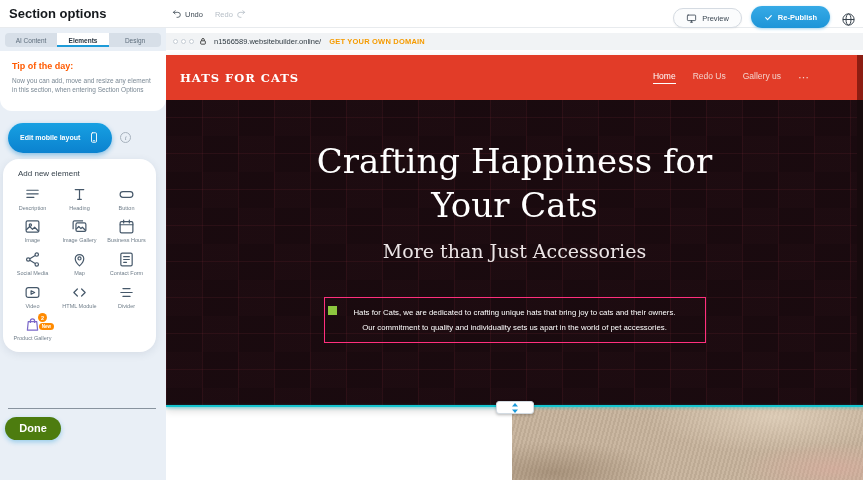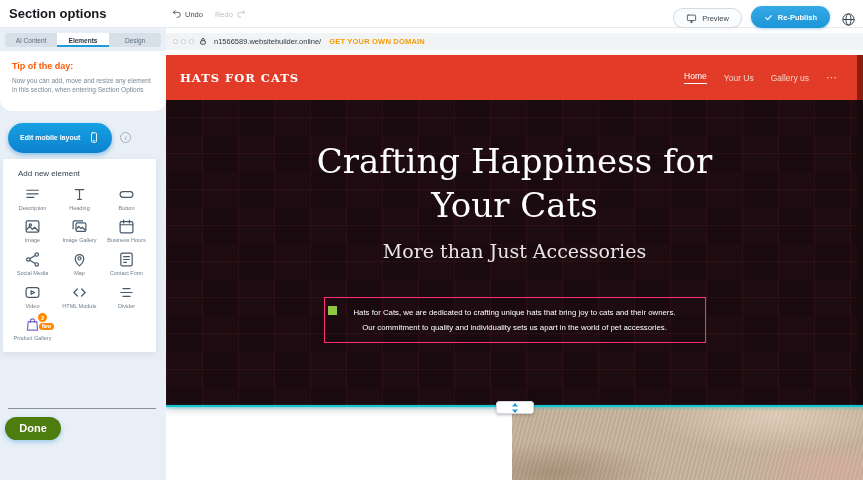--- a/index.html
+++ b/index.html
@@ -22,42 +22,42 @@
   .sidebar { position:absolute; left:0; top:28px; width:166px; height:452px; background:#e9eff6; z-index:10; }
   .tabs { display:flex; margin:5px 5px 0 5px; height:14px; border-radius:4px; overflow:hidden; }
   .tab { flex:1; display:flex; align-items:center; justify-content:center; font-size:6.5px; color:#5d6d7c; background:#d7dfe8; cursor:pointer; }
   .tab.active { background:#fff; color:#2a3540; font-weight:600; box-shadow:inset 0 -2px 0 #1d9bd8; }
   .tip { background:#fff; border-radius:0 0 12px 12px; margin-top:4px; padding:10px 12px 16px; }
   .tip-title { font-size:9px; font-weight:700; color:#ff5a00; }
   .tip-body { margin-top:5px; font-size:6.5px; line-height:1.45; color:#7a8894; }
   .edit-row { display:flex; align-items:center; gap:8px; margin:12px 8px 0 8px; }
   .btn-edit-mobile { display:flex; align-items:center; gap:8px; height:30px; padding:0 12px; border-radius:16px; background:linear-gradient(180deg,#17a0e2,#0b82cf); color:#fff; font-size:7px; font-weight:600; box-shadow:0 2px 5px rgba(11,130,207,.45); cursor:pointer; }
   .info-dot { width:11px; height:11px; border-radius:50%; border:1px solid #a7b2bd; color:#8b99a6; font-size:7px; display:flex; align-items:center; justify-content:center; font-family:"Liberation Serif", serif; font-style:italic; cursor:pointer; }
-  .card { background:#fff; margin:6px 10px 0 3px; border-radius:1px; padding:8px 6px 10px; box-shadow:0 2px 8px rgba(40,60,90,.10); }
+  .card { background:#fff; margin:6px 10px 0 3px; border-radius:16px; padding:8px 6px 10px; box-shadow:0 2px 8px rgba(40,60,90,.10); }
   .card-title { font-size:8px; color:#333f49; margin:2px 0 8px 9px; }
   .grid { display:grid; grid-template-columns:repeat(3,1fr); row-gap:7px; }
   .cell { display:flex; flex-direction:column; align-items:center; gap:2px; position:relative; cursor:pointer; }
   .cell-label { font-size:5.5px; color:#707e8a; text-align:center; line-height:1.2; max-width:44px; }
   .badge-count { position:absolute; top:-3px; right:9px; width:9px; height:9px; border-radius:50%; background:#ff8a00; color:#fff; font-size:5.5px; font-weight:700; display:flex; align-items:center; justify-content:center; }
   .badge-new { position:absolute; top:7px; right:2px; background:#ff8a00; color:#fff; font-size:4.5px; font-weight:700; padding:1px 3px; border-radius:5px; }
   .sidebar-divider { margin:56px 10px 0 8px; border-top:1px solid #5e6c79; opacity:.7; }
   .btn-done { margin:8px 16px 0 5px; width:56px; height:23px; border-radius:13px; background:#4d7c0f; color:#fff; font-size:11px; font-weight:600; display:flex; align-items:center; justify-content:center; box-shadow:0 2px 5px rgba(27,153,217,.4); cursor:pointer; }
 
   
   .main { position:absolute; left:166px; top:28px; width:697px; height:452px; background:#fff; }
   .browserbar { position:absolute; left:0; top:5px; width:697px; height:17px; background:#f1f3f5; display:flex; align-items:center; padding:0 7px; gap:5px; }
   .dots { display:flex; gap:3px; }
   .dot { width:5px; height:5px; border-radius:50%; border:1px solid #c5ccd4; background:#fff; }
   .url { font-size:7.5px; color:#2f3a42; margin-left:2px; }
   .cta { font-size:7.5px; font-weight:700; color:#f59b00; margin-left:3px; letter-spacing:.2px; cursor:pointer; }
 
   .site { position:absolute; left:0; top:27px; width:697px; height:351px; box-shadow:0 4px 8px rgba(0,0,0,.18); }
   .site-header { position:relative; height:45px; background:#e23c28; display:flex; align-items:center; padding:0 14px; z-index:1; }
   .logo { font-family:"DejaVu Serif", serif; font-weight:700; font-size:11.5px; color:#fff; letter-spacing:1px;text-align:center; }
-  .nav { margin-left:auto; display:flex; align-items:center; gap:17px; margin-right:12px; }
+  .nav { margin-left:auto; display:flex; align-items:flex-start; gap:17px; margin-right:40px; }
   .nav-item { font-size:8.5px; color:#f3d3cc; cursor:pointer; }
   .nav-item.active { color:#fff; border-bottom:1.5px solid #fff; padding-bottom:2px; }
   .nav-more { font-size:11px; color:#f3d3cc; cursor:pointer; }
 
   .hero { position:relative; height:306px;
     background-color:#150a0e;
     background-image:
       linear-gradient(rgba(18,8,12,.30), rgba(18,8,12,.30)),
       repeating-linear-gradient(0deg, rgba(150,50,65,.20) 0px, rgba(150,50,65,.20) 1px, transparent 1px, transparent 36px),
       repeating-linear-gradient(90deg, rgba(150,50,65,.20) 0px, rgba(150,50,65,.20) 1px, transparent 1px, transparent 36px),
@@ -329,21 +329,21 @@
       </span>
       <span class="url">n1566589.websitebuilder.online/</span>
       <span class="cta">GET YOUR OWN DOMAIN</span>
     </div>
 
     <div class="site">
       <div class="site-header">
         <div class="logo">HATS FOR CATS</div>
         <div class="nav">
           <span class="nav-item active">Home</span>
-          <span class="nav-item">Your Us</span>
+          <span class="nav-item">Redo Us</span>
           <span class="nav-item">Gallery us</span>
           <span class="nav-more">⋯</span>
         </div>
       </div>
 
       <div class="hero">
         <div class="hero-h1">
           <span>Crafting Happiness for</span>
           <span>Your Cats</span>
         </div>

